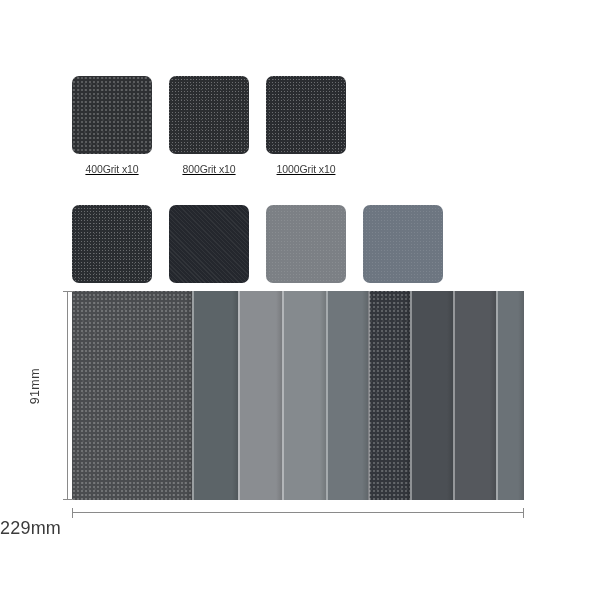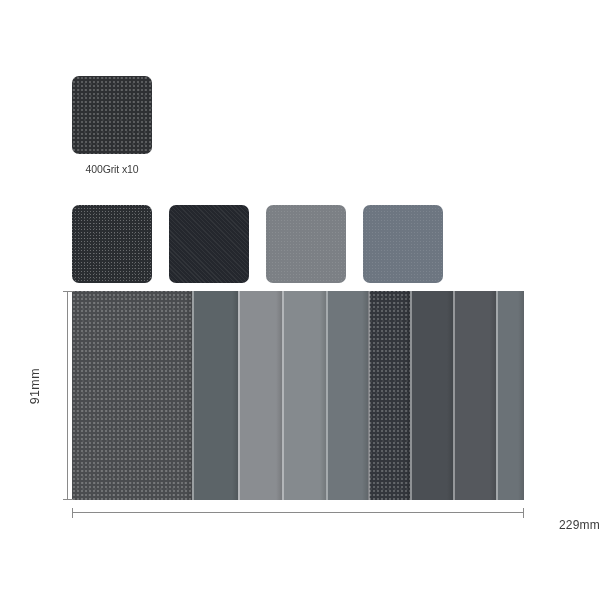--- a/index.html
+++ b/index.html
@@ -25,20 +25,21 @@
   
   .swatch-grid {
     position: absolute;
     left: 72px;
     top: 76px;
     width: 468px;
   }
   .swatch-row {
     display: flex;
     gap: 17px;
+    text-decoration: underline;
   }
   .swatch-row.row-2 {
     margin-top: 30px;
   }
   .swatch-cell {
     width: 80px;
   }
   .swatch-chip {
     width: 80px;
     height: 78px;
@@ -176,39 +177,51 @@
     background: #8a8a8a;
   }
   .dim-h .cap.left { left: 0; }
   .dim-h .cap.right { right: 0; }
 
   .dim-h-label {
     position: absolute;
     left: 0;
     top: 518px;
     width: 600px;
-    text-align: right;
-    font-size: 12px;
+    text-align: left;
+    font-size: 18px;
     color: #3b3b3b;
     letter-spacing: 0.2px;
   }
 </style>
 </head>
 <body>
 
 <div id="stage">
 
   <div class="swatch-grid">
 
     <div class="swatch-row row-1">
       <div class="swatch-cell">
         <div class="swatch-chip" style="background: rgb(46, 48, 51);">
           <div class="grain coarse"></div>
         </div>
         <div class="swatch-label">400Grit x10</div>
+      </div>
+      <div class="swatch-cell">
+        <div class="swatch-chip" style="background: rgb(43, 45, 48);">
+          <div class="grain fine"></div>
+        </div>
+        <div class="swatch-label">800Grit x10</div>
+      </div>
+      <div class="swatch-cell">
+        <div class="swatch-chip" style="background: rgb(42, 44, 48);">
+          <div class="grain fine"></div>
+        </div>
+        <div class="swatch-label">1000Grit x10</div>
       </div>
     </div>
 
     <div class="swatch-row row-2">
       <div class="swatch-cell">
         <div class="swatch-chip" style="background: rgb(42, 45, 49);">
           <div class="grain fine"></div>
         </div>
         <div class="swatch-label">1500Grit x10</div>
       </div>

